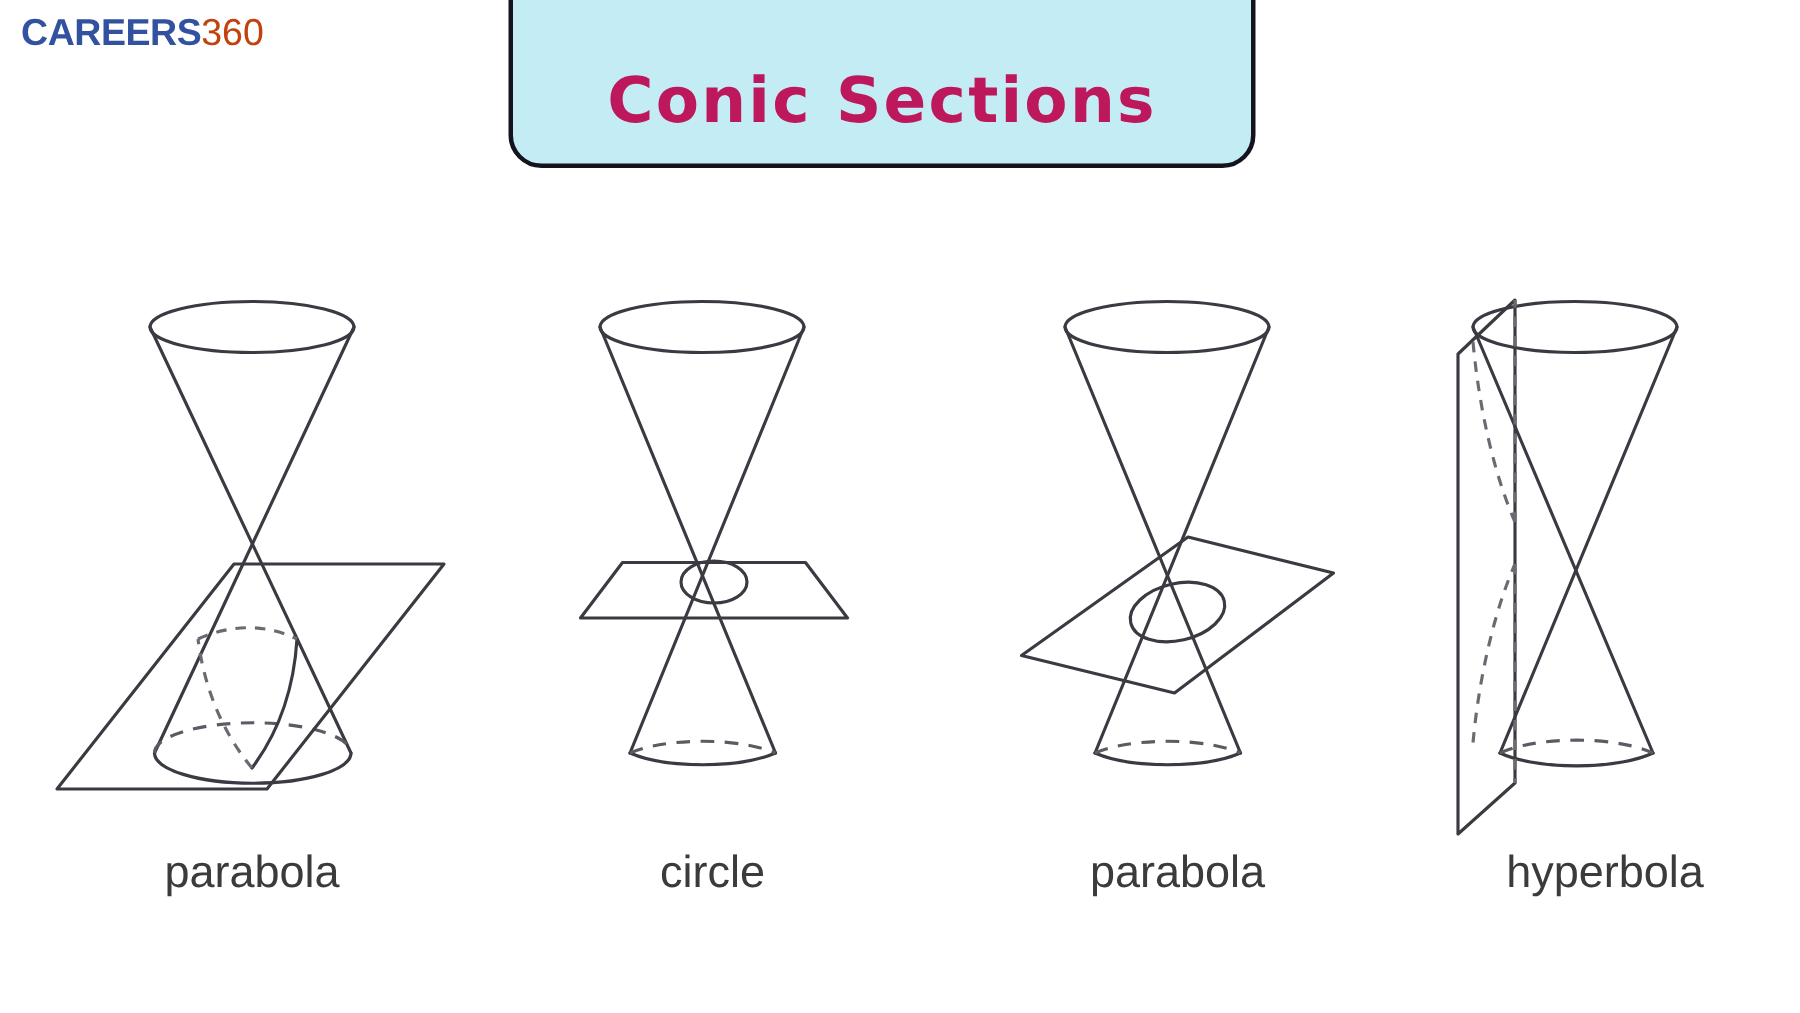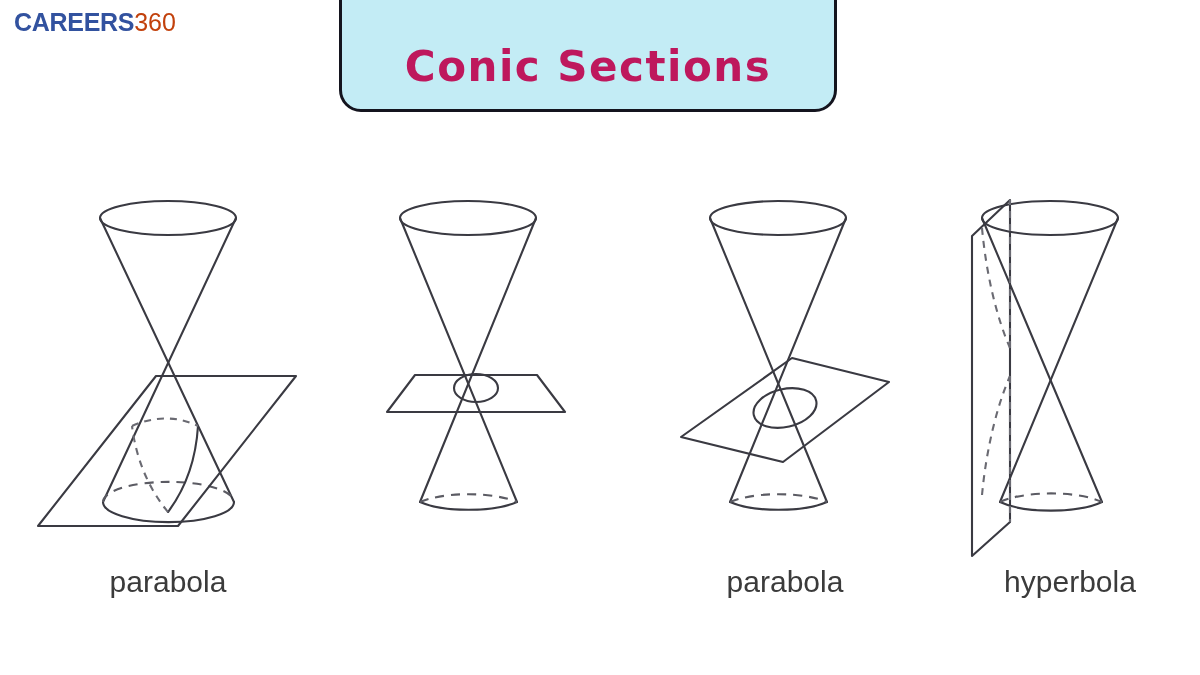--- a/index.html
+++ b/index.html
@@ -158,20 +158,21 @@
       <line class="stroke" x1="75" y1="78" x2="192" y2="362"></line>
       <line class="stroke" x1="211" y1="78" x2="95" y2="362"></line>
 
       <path class="stroke" d="M 95 362 A 60 19 0 0 0 192 362"></path>
       <path class="stroke-dash" d="M 95 362 A 60 19 0 0 1 192 362"></path>
 
       <path class="stroke" d="M 90 235 L 212 235 L 240 272 L 62 272 Z"></path>
 
       <ellipse class="stroke" cx="151" cy="248" rx="22" ry="14"></ellipse>
     </svg>
+    <div class="figure-label">circle</div>
   </div>
 
   <div class="figure-cell" style="left:635px;">
     <svg width="300" height="440" viewBox="0 0 300 440">
 
       <ellipse class="stroke" cx="143" cy="78" rx="68" ry="17"></ellipse>
 
       <line class="stroke" x1="75" y1="78" x2="192" y2="362"></line>
       <line class="stroke" x1="211" y1="78" x2="95" y2="362"></line>
 

